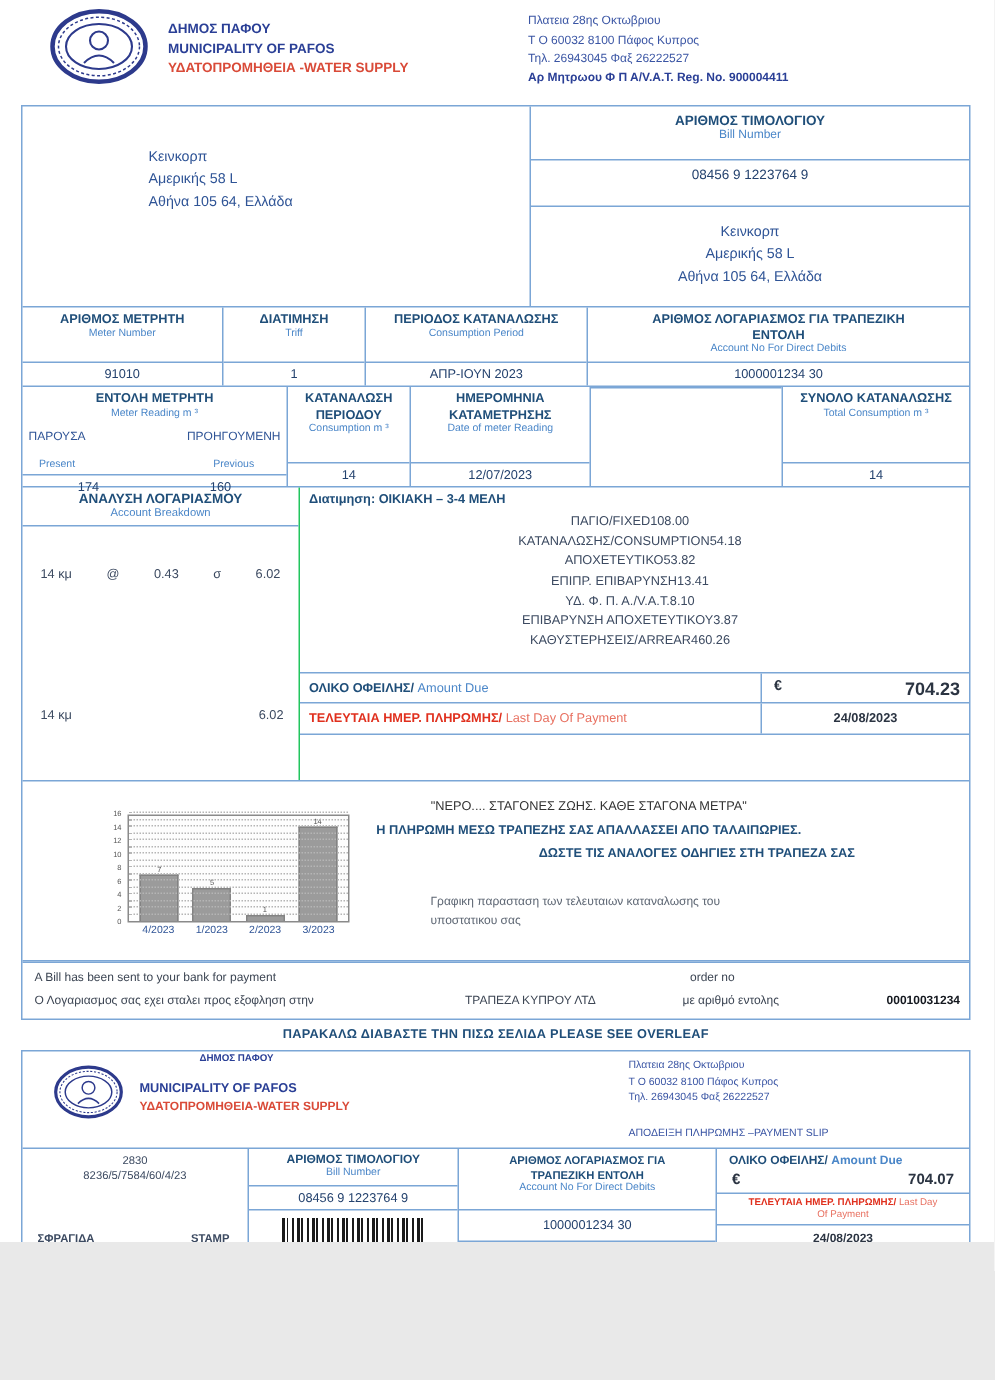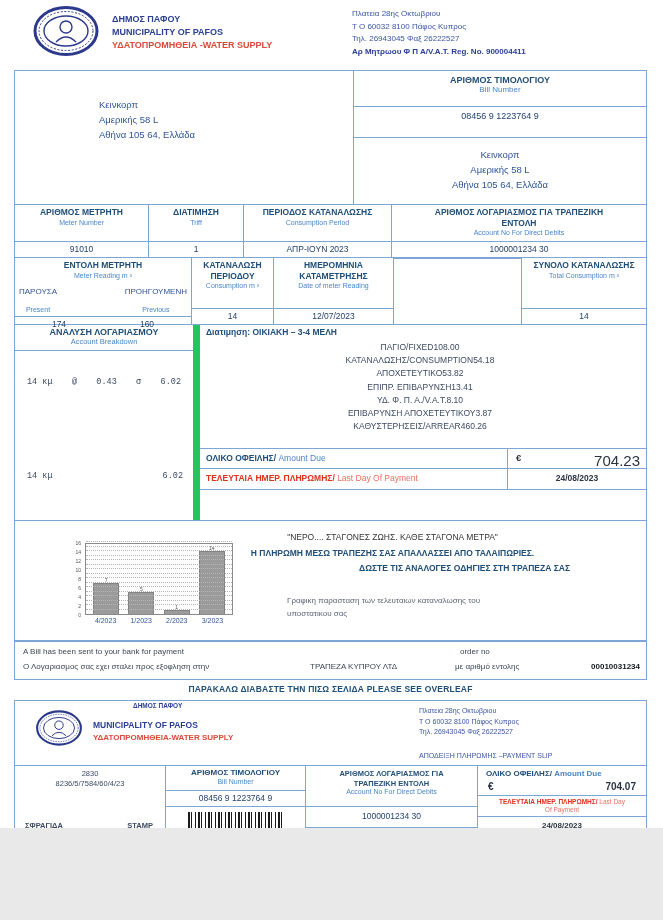--- a/index.html
+++ b/index.html
@@ -4,21 +4,21 @@
 <style>
   * { box-sizing: border-box; margin: 0; padding: 0; }
   html,body { background:#e9e9e9; }
   body { font-family: "Liberation Sans", sans-serif; }
   .page { position:relative; width:663px; height:828px; background:#ffffff; margin:0 auto; overflow:hidden; }
 
   
   .gr-bold   { color:#1f4e79; font-weight:bold; }
   .en-sub    { color:#4a86c8; }
   .val       { color:#24426e; }
-  .ink       { color:#3c4a61;font-family:Liberation Mono, monospace; }
+  .ink       { color:#3c4a61; }
 
   
   .hdr-logo { position:absolute; left:32px; top:5px; width:68px; height:52px; }
   .hdr-left { position:absolute; left:112px; top:13px; line-height:13px; }
   .hdr-left .l1 { font-size:9px; font-weight:bold; color:#2a3f96; }
   .hdr-left .l2 { font-size:9px; font-weight:bold; color:#2a3f96; }
   .hdr-left .l3 { font-size:9px; font-weight:bold; color:#d94a38; }
   .hdr-right { position:absolute; left:352px; top:8px; line-height:12.5px; font-size:8px; color:#3a55a4; }
   .hdr-right .vat { font-weight:bold; color:#2a3f96; }
 
@@ -54,35 +54,35 @@
   .r3-c3 { width:120px; }
   .r3-c4 { width:128px; }
   .r3-c5 { flex:1; }
   .sublabels { display:flex; justify-content:space-between; padding:0 4px; }
   .sublabels .sc { text-align:center; }
   .vsplit { display:flex; }
   .vsplit span { flex:1; }
 
   
   .row4 { top:254px; height:196px; }
-  .r4-left { width:185px; border-right:7px solid #22c55e; position:relative; }
+  .r4-left { width:185px; border-right:1px solid #22c55e; position:relative; }
   .r4-left .hd { height:26px; border-bottom:1px solid #7ba6d6; text-align:center; padding-top:2px; }
   .r4-left .hd .g { font-size:9px; }
   .r4-left .hd .e { font-size:7.5px; }
   .calc { position:absolute; left:0; right:0; top:52px; display:flex; justify-content:space-between; padding:0 12px 0 12px; font-size:8.5px; }
   .calc2 { position:absolute; left:0; right:0; top:146px; display:flex; justify-content:space-between; padding:0 10px 0 12px; font-size:8.5px; }
   .r4-right { flex:1; position:relative; }
   .tariff-line { font-size:8.5px; padding:2px 0 0 6px; }
   #breakdown-items { position:absolute; left:6px; right:12px; top:16px; }
   .bd-item { display:flex; justify-content:center; font-size:8.5px; line-height:13.2px; color:#3c4a61; }
   .due-row { position:absolute; left:0; right:0; top:123px; height:21px; border-top:1px solid #7ba6d6; border-bottom:1px solid #7ba6d6; display:flex; }
   .due-label { flex:1; padding:4px 0 0 6px; font-size:8.5px; }
   .due-cell { width:139px; border-left:1px solid #7ba6d6; display:flex; justify-content:space-between; padding:3px 6px 0 8px; }
   .due-cell .cur { font-size:9.5px; font-weight:bold; color:#2b3442; }
-  .due-cell .amt { font-size:15px; font-weight:normal; color:#2b3442; }
+  .due-cell .amt { font-size:12px; font-weight:bold; color:#2b3442; }
   .lastday-row { position:absolute; left:0; right:0; top:144px; height:21px; border-bottom:1px solid #7ba6d6; display:flex; }
   .lastday-label { flex:1; padding:4px 0 0 6px; font-size:8.5px; }
   .lastday-label .b { font-weight:bold; color:#e0301e; }
   .lastday-label .l { color:#e87060; }
   .lastday-cell { width:139px; border-left:1px solid #7ba6d6; text-align:center; font-size:8.5px; font-weight:bold; color:#2b3442; padding-top:4px; }
 
   
   .row5 { top:450px; height:120px; position:relative; }
   .quote { position:absolute; left:210px; right:86px; top:11px; text-align:center; font-size:8.5px; color:#333333; }
   .msg1 { position:absolute; left:200px; right:76px; top:27px; text-align:center; font-size:8.5px; font-weight:bold; color:#1f4e79; }

